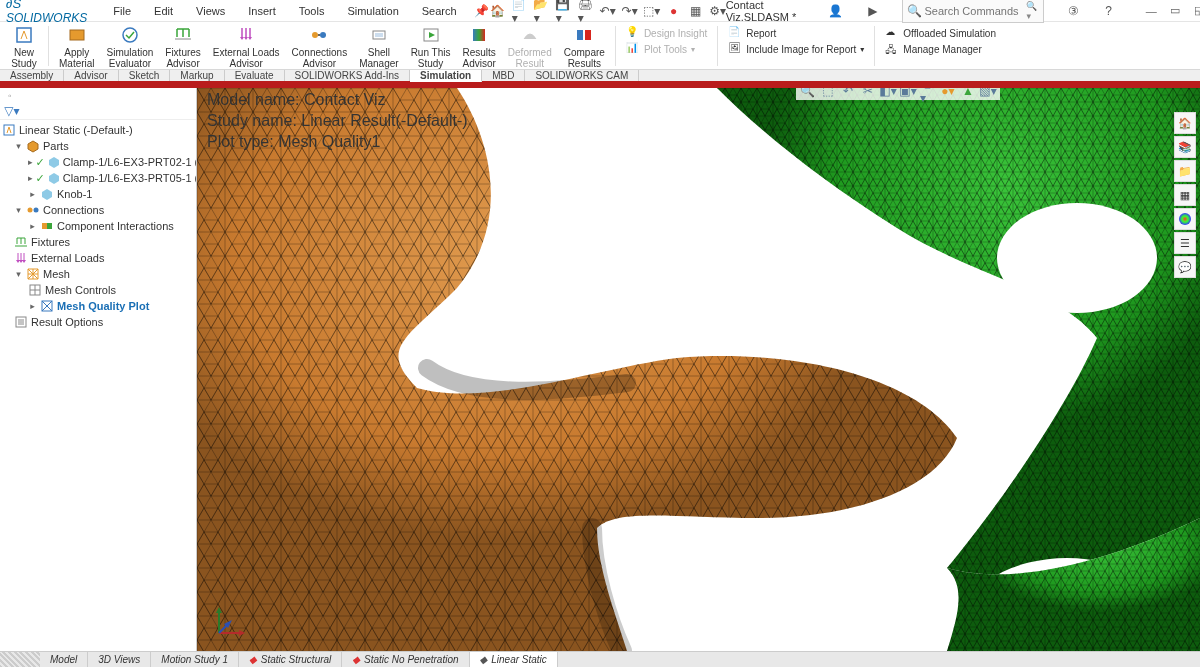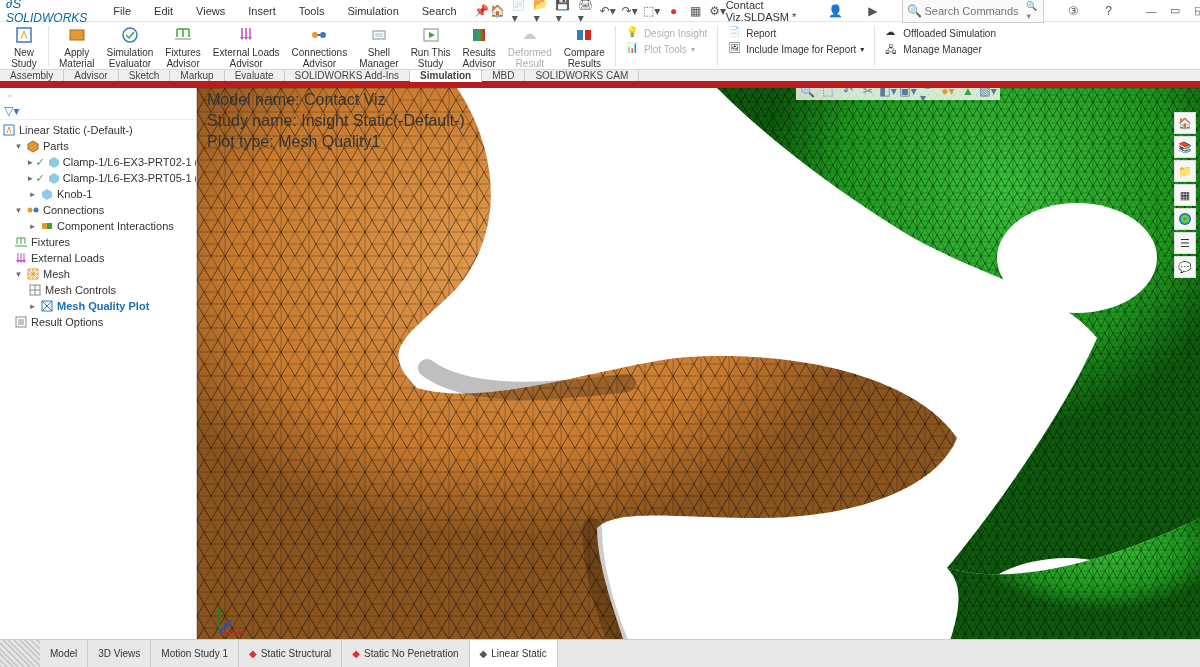--- a/index.html
+++ b/index.html
@@ -45,21 +45,21 @@
 .bold { font-weight:bold; color:#1a6fb5;}
 
 .viewport { flex:1; position:relative; background:#fff; overflow:hidden;}
 .overlay-info { position:absolute; top:2px; left:10px; font-size:16px; color:#333; line-height:1.3; z-index:5;}
 .hud { position:absolute; top:-6px; right:200px; display:flex; gap:4px; z-index:5; background:rgba(255,255,255,0.8); padding:1px 4px;}
 .hud .ic { width:16px; height:16px; cursor:pointer; color:#5a7a99;}
 .side-toolbar { position:absolute; right:2px; top:24px; width:24px; display:flex; flex-direction:column; gap:2px; z-index:5;}
 .side-toolbar .stb { width:22px; height:22px; background:#f6f6f6; border:1px solid #ddd; display:flex; align-items:center; justify-content:center; cursor:pointer;}
 .triad { position:absolute; left:14px; bottom:10px; width:40px; height:40px; z-index:5;}
 
-.statusbar { position:absolute; left:0; right:0; bottom:0; height:28px; background:#e8e8e8; display:flex; align-items:stretch; font-size:10px; border-top:1px solid #ccc;}
+.statusbar { position:absolute; left:0; right:0; bottom:0; height:16px; background:#e8e8e8; display:flex; align-items:stretch; font-size:10px; border-top:1px solid #ccc;font-style:italic;}
 .stab { padding:1px 10px; border-right:1px solid #ccc; display:flex; align-items:center; gap:4px; cursor:pointer; background:#e8e8e8;}
 .stab.active { background:#fff;}
 .stspacer { flex:1;}
 .hatch { width:40px; background:repeating-linear-gradient(45deg,#ccc,#ccc 2px,#e8e8e8 2px,#e8e8e8 4px);}
 
 .mesh-canvas { position:absolute; inset:0;}
 </style>
 </head>
 <body>
 
@@ -402,21 +402,21 @@
             </svg>
           </span>
           <span>Result Options</span>
         </div>
     </div>
   </div>
 
   <div class="viewport">
     <div class="overlay-info">
       <div>Model name: Contact Viz</div>
-      <div>Study name: Insight Static(-Default-)</div>
+      <div>Study name: Linear Result(-Default-)</div>
       <div>Plot type: Mesh Quality1</div>
     </div>
     <div class="hud">
       <span class="ic">🔍</span>
       <span class="ic">⬚</span>
       <span class="ic">↶</span>
       <span class="ic">✂</span>
       <span class="ic">◧▾</span>
       <span class="ic">▣▾</span>
       <span class="ic">👁▾</span>

